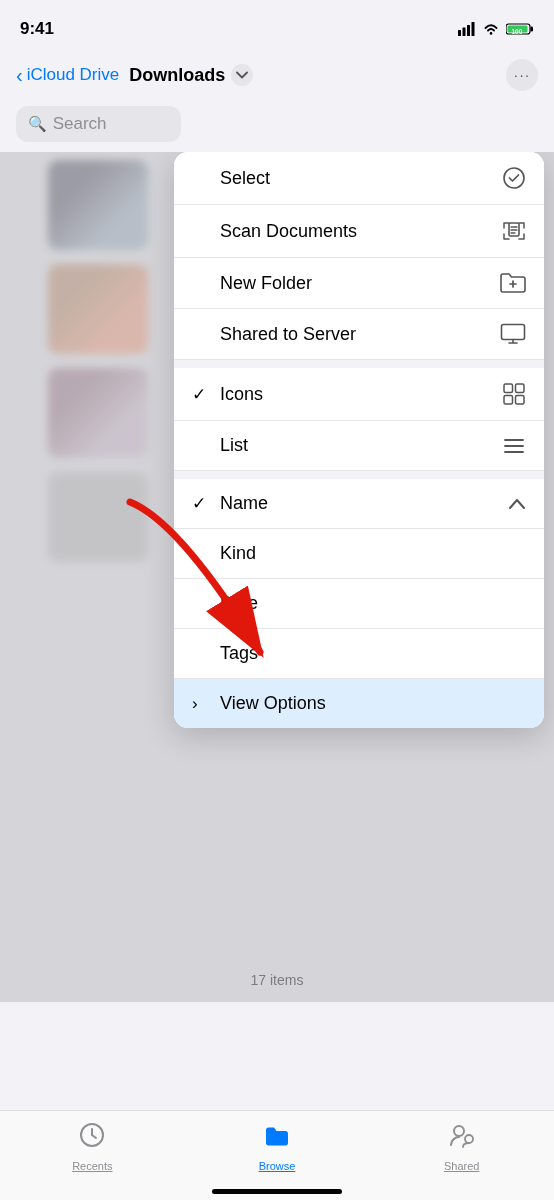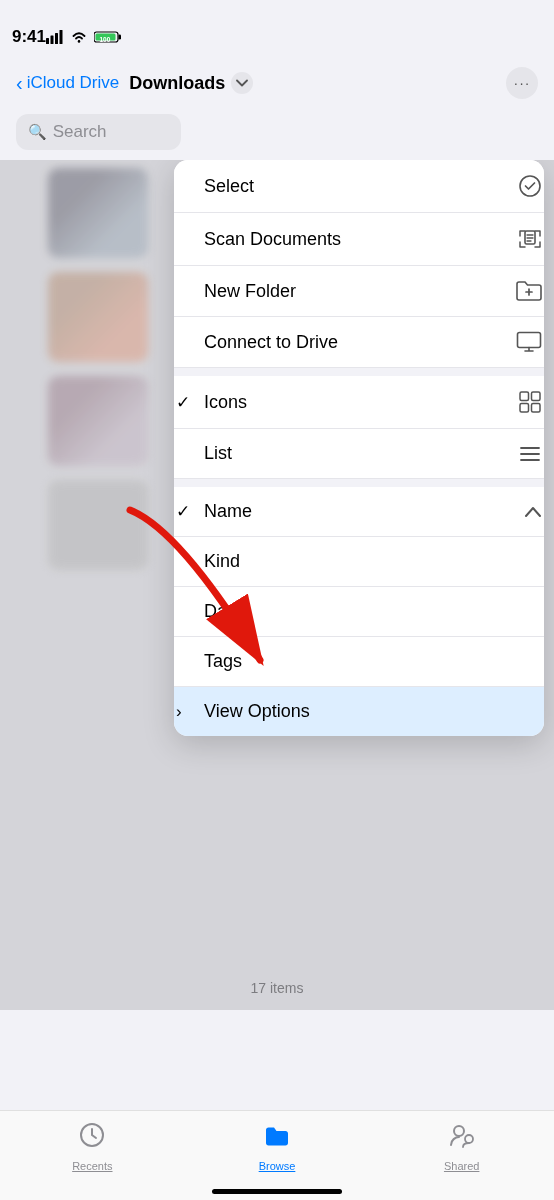--- a/index.html
+++ b/index.html
@@ -9,26 +9,25 @@
       height: 1200px;
       background: #f2f2f7;
       font-family: -apple-system, 'SF Pro Text', 'Helvetica Neue', sans-serif;
       overflow: hidden;
       position: relative;
     }
 
     
     .status-bar {
       display: flex;
-      justify-content: flex-start;
-      align-items: center;
-      padding: 14px 20px 6px 12px;
+      justify-content: space-between;
+      align-items: center;
+      padding: 14px 20px 6px 20px;
       background: #f2f2f7;
       height: 50px;
-      margin-top: 8px;
     }
     .status-time {
       font-size: 17px;
       font-weight: 600;
       color: #000;
     }
     .status-icons {
       display: flex;
       align-items: center;
       gap: 6px;
@@ -153,21 +152,21 @@
       border-radius: 14px;
       overflow: hidden;
       z-index: 10;
       box-shadow: 0 8px 32px rgba(0,0,0,0.18);
     }
 
     .menu-item {
       display: flex;
       align-items: center;
       justify-content: space-between;
-      padding: 14px 2px;
+      padding: 14px 18px;
       border-bottom: 1px solid #e5e5ea;
       background: #fff;
       cursor: pointer;
     }
     .menu-item:last-child {
       border-bottom: none;
     }
     .menu-item.highlighted {
       background: #e8f0fe;
     }
@@ -381,21 +380,21 @@
       </div>
       <svg width="26" height="22" viewBox="0 0 26 22" fill="none">
         <path d="M1 4 C1 3 1.8 2 3 2 H9 L11.5 5 H23 C24.2 5 25 5.8 25 7 V18 C25 19.2 24.2 20 23 20 H3 C1.8 20 1 19.2 1 18 Z" stroke="#555" stroke-width="1.6" fill="none"></path>
         <path d="M13 9 V15 M10 12 H16" stroke="#555" stroke-width="1.7" stroke-linecap="round"></path>
       </svg>
     </div>
 
     <div class="menu-item">
       <div class="menu-item-left">
         <span class="menu-item-check"></span>
-        <span class="menu-item-label">Connect to Drive</span>
+        <span class="menu-item-label">Shared to Server</span>
       </div>
       <svg width="26" height="22" viewBox="0 0 26 22" fill="none">
         <rect x="1.5" y="1.5" width="23" height="15" rx="2" stroke="#555" stroke-width="1.6"></rect>
         <path d="M9 20 H17 M13 16.5 V20" stroke="#555" stroke-width="1.6" stroke-linecap="round"></path>
       </svg>
     </div>
 
     <div class="menu-section-divider"></div>
 
     <div class="menu-item">

